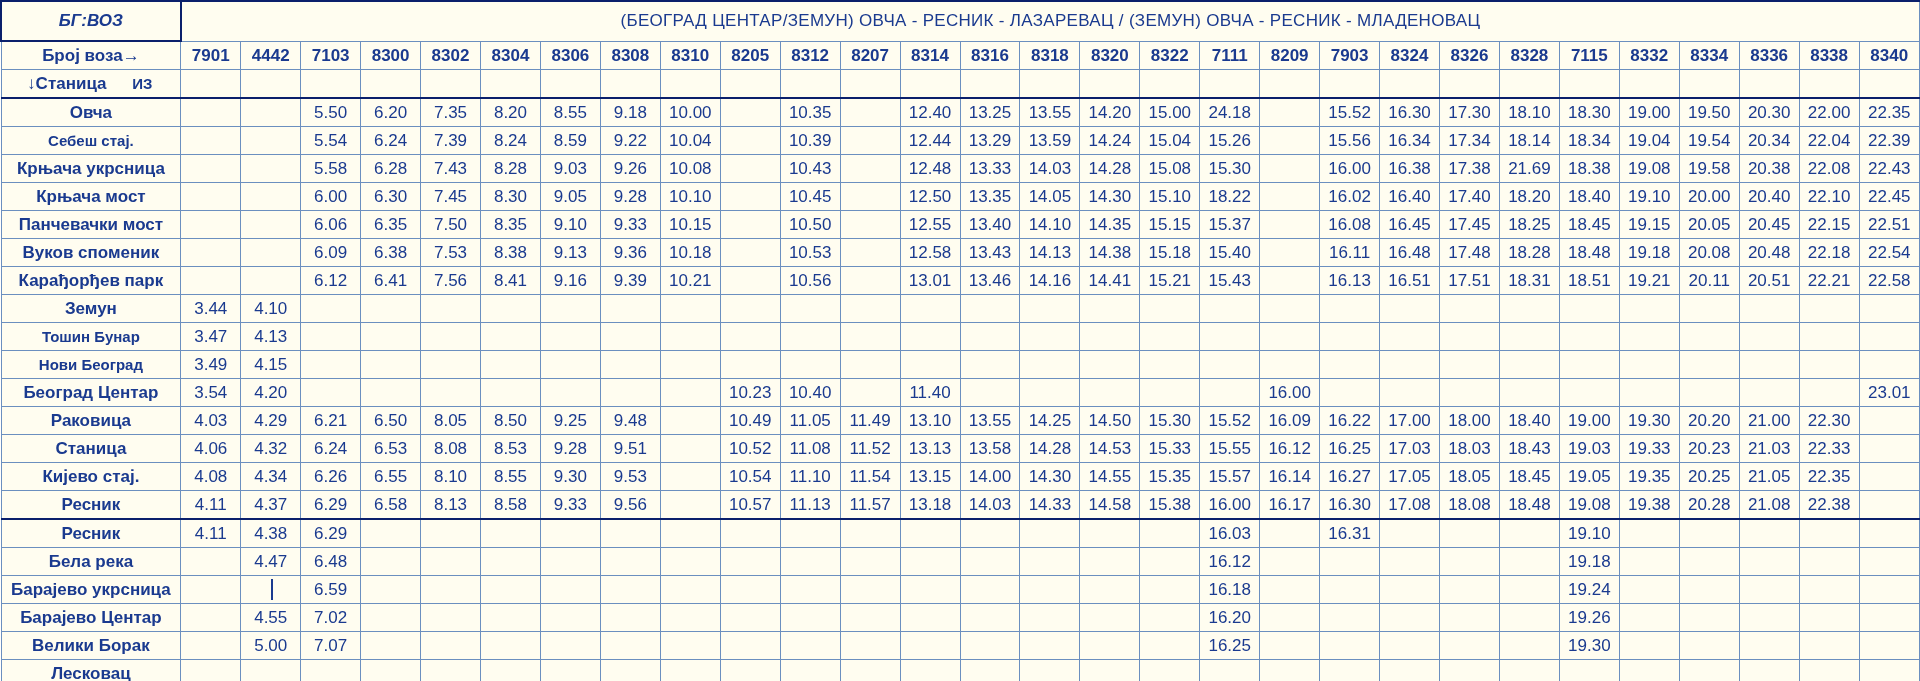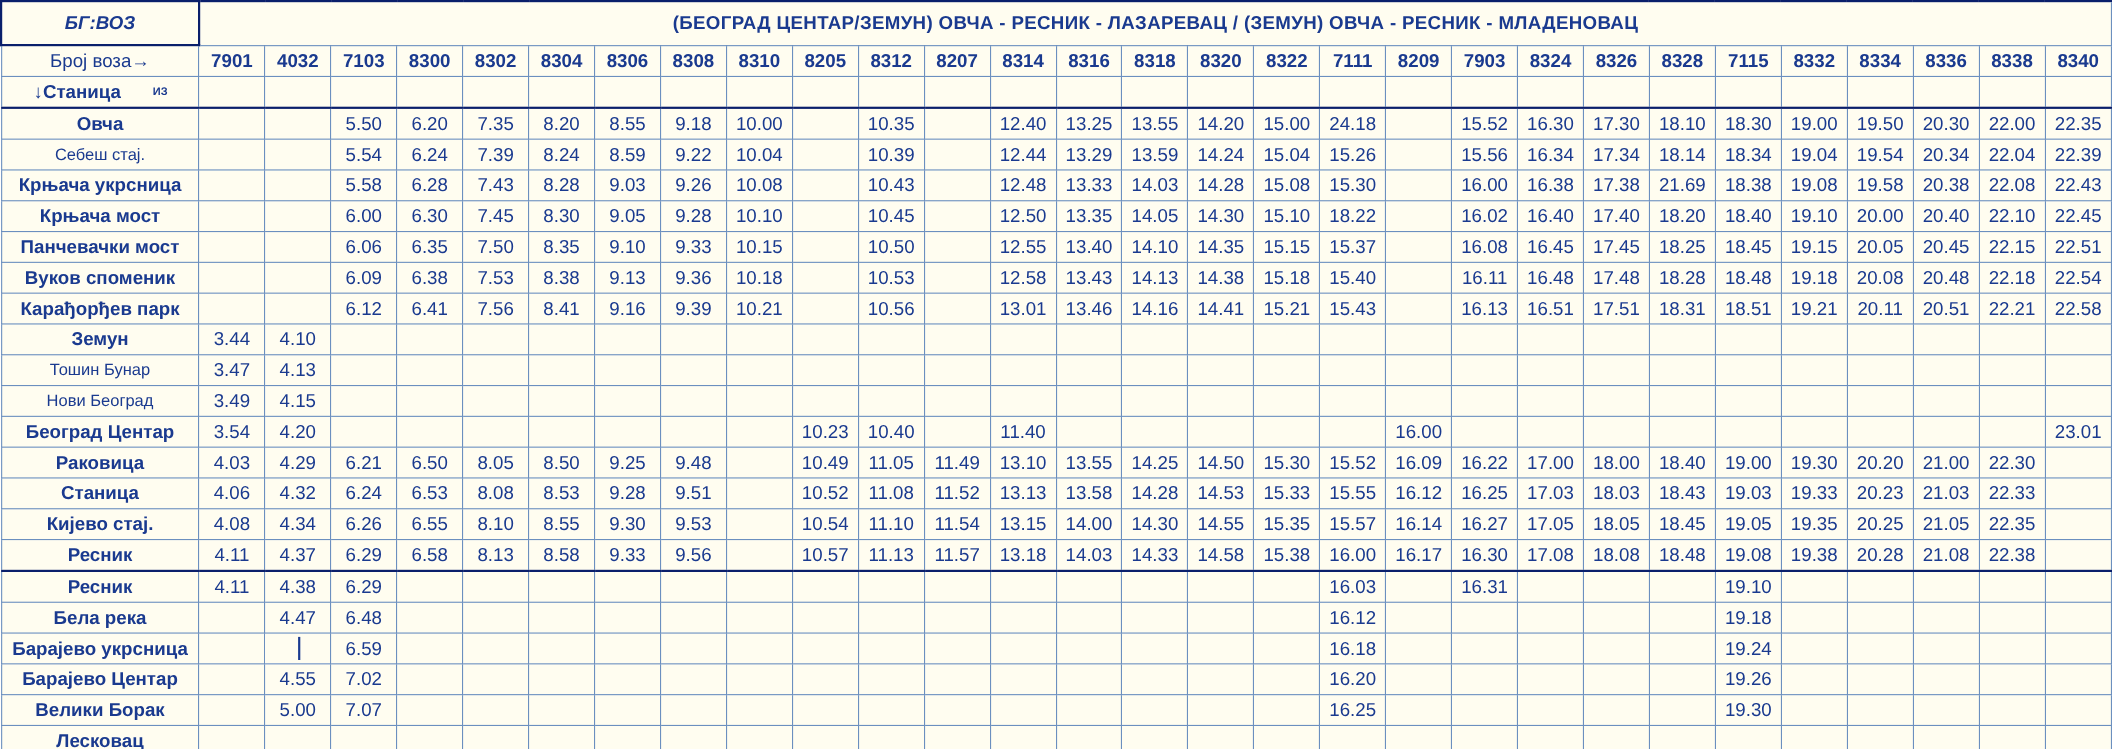--- a/index.html
+++ b/index.html
@@ -4,27 +4,27 @@
 <style>
   html,body{margin:0;padding:0;background:#fff;}
   body{font-family:"Liberation Sans", sans-serif;}
   #page{width:1920px;height:681px;position:relative;overflow:hidden;background:#fff;}
   table.sched{border-collapse:collapse;table-layout:fixed;width:1920px;}
   table.sched td,table.sched th{border:1px solid #6b8fbf;padding:0;margin:0;font-size:17px;
     height:27px;line-height:27px;text-align:center;color:#1a3a8f;background:#fffdf0;}
   
   .logo-cell{background:#fffdf0;border:2px solid #0a1f6b !important;}
   .logo-text{font-size:30px;font-weight:bold;color:#0a1f6b;font-style:italic;letter-spacing:0px;padding-left:6px;text-align:left;}
-  .title-cell{background:#00c0f0;color:#0a1f6b;font-weight:bold;font-size:20px;letter-spacing:0.3px;}
-  .trainno-label{background:#fffdf0;color:#0a1f6b;font-weight:normal;font-size:16px;text-align:right;padding-right:6px;}
+  .title-cell{background:#00c0f0;color:#0a1f6b;font-weight:normal;font-size:20px;letter-spacing:0.3px;}
+  .trainno-label{background:#fffdf0;color:#0a1f6b;font-weight:bold;font-size:16px;text-align:right;padding-right:6px;}
   .trainno{background:#fffdf0;color:#0a1f6b;font-weight:bold;font-size:17px;}
   .stationhdr{background:#fffdf0;color:#0a1f6b;font-weight:bold;font-size:16px;text-align:left;padding-left:3px;}
-  .stationhdr .iz{float:right;padding-right:28px;font-size:10px;}
+  .stationhdr .iz{float:right;padding-right:28px;font-size:15px;}
   .st{background:#fffdf0;color:#0a1f6b;text-align:left;padding-left:4px;font-size:16px;font-weight:bold;}
-  .st.thin{font-weight:normal;font-size:15px;}
+  .st.thin{font-weight:bold;font-size:15px;}
   .t{background:#fffdf0;color:#1a3a8f;font-size:17px;}
   .grey{background:#ececec;}
   .blank{background:#fffdf0;}
   .vline{position:relative;}
   .vline:after{content:"";position:absolute;left:50%;top:3px;bottom:3px;width:2px;background:#1a3a8f;}
   .thickrow td{border-bottom:2px solid #0a1f6b !important;}
   .thicktop td{border-top:2px solid #0a1f6b !important;}
 </style>
 </head>
 <body>
@@ -64,21 +64,21 @@
       <col style="width:55px">
     </colgroup>
     <tbody id="tbody">
         <tr class="thicktop">
           <td class="logo-cell logo-text" style="height: 38px; line-height: 38px;">БГ:ВОЗ</td>
           <td colspan="29" class="title-cell" style="height: 38px; line-height: 38px;">(БЕОГРАД  ЦЕНТАР/ЗЕМУН)   ОВЧА - РЕСНИК - ЛАЗАРЕВАЦ  /   (ЗЕМУН) ОВЧА  - РЕСНИК - МЛАДЕНОВАЦ</td>
         </tr>
         <tr>
           <td class="trainno-label">Број воза→</td>
           <td class="trainno">7901</td>
-          <td class="trainno">4032</td>
+          <td class="trainno">4442</td>
           <td class="trainno">7103</td>
           <td class="trainno">8300</td>
           <td class="trainno">8302</td>
           <td class="trainno">8304</td>
           <td class="trainno">8306</td>
           <td class="trainno">8308</td>
           <td class="trainno">8310</td>
           <td class="trainno">8205</td>
           <td class="trainno">8312</td>
           <td class="trainno">8207</td>

